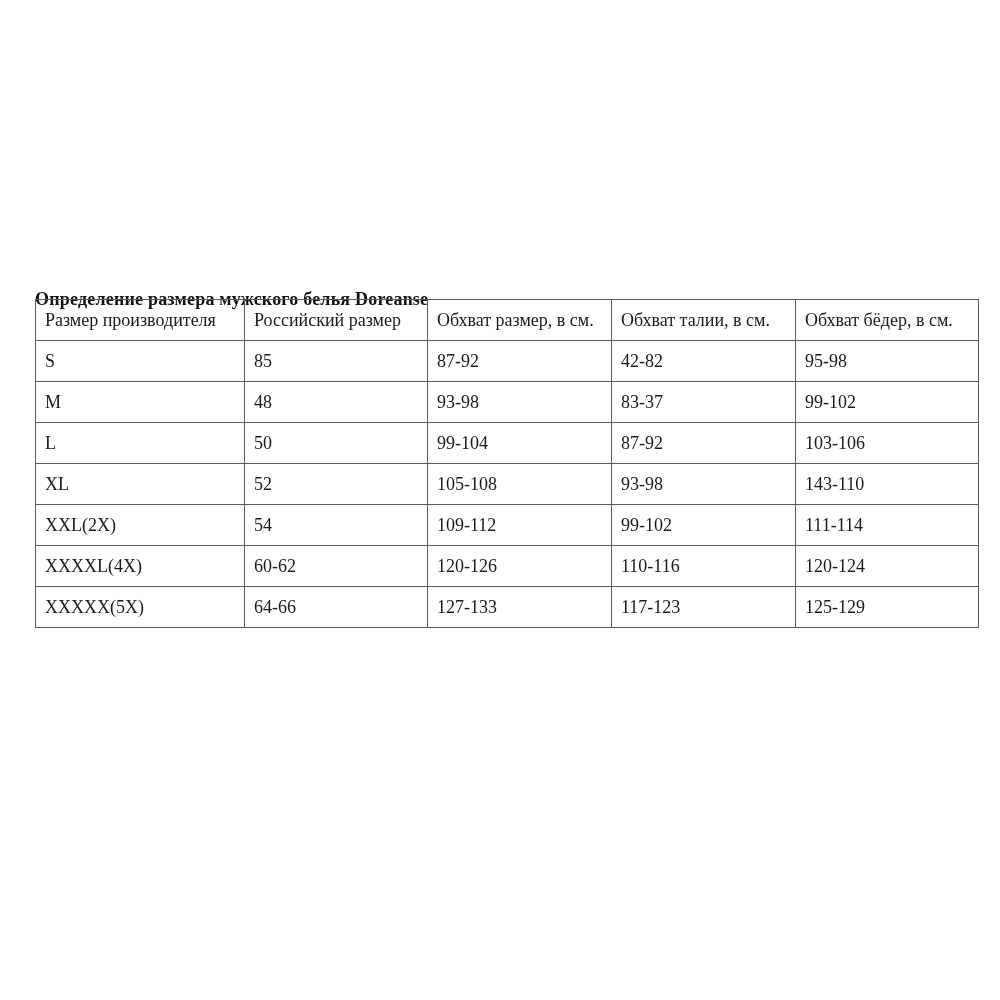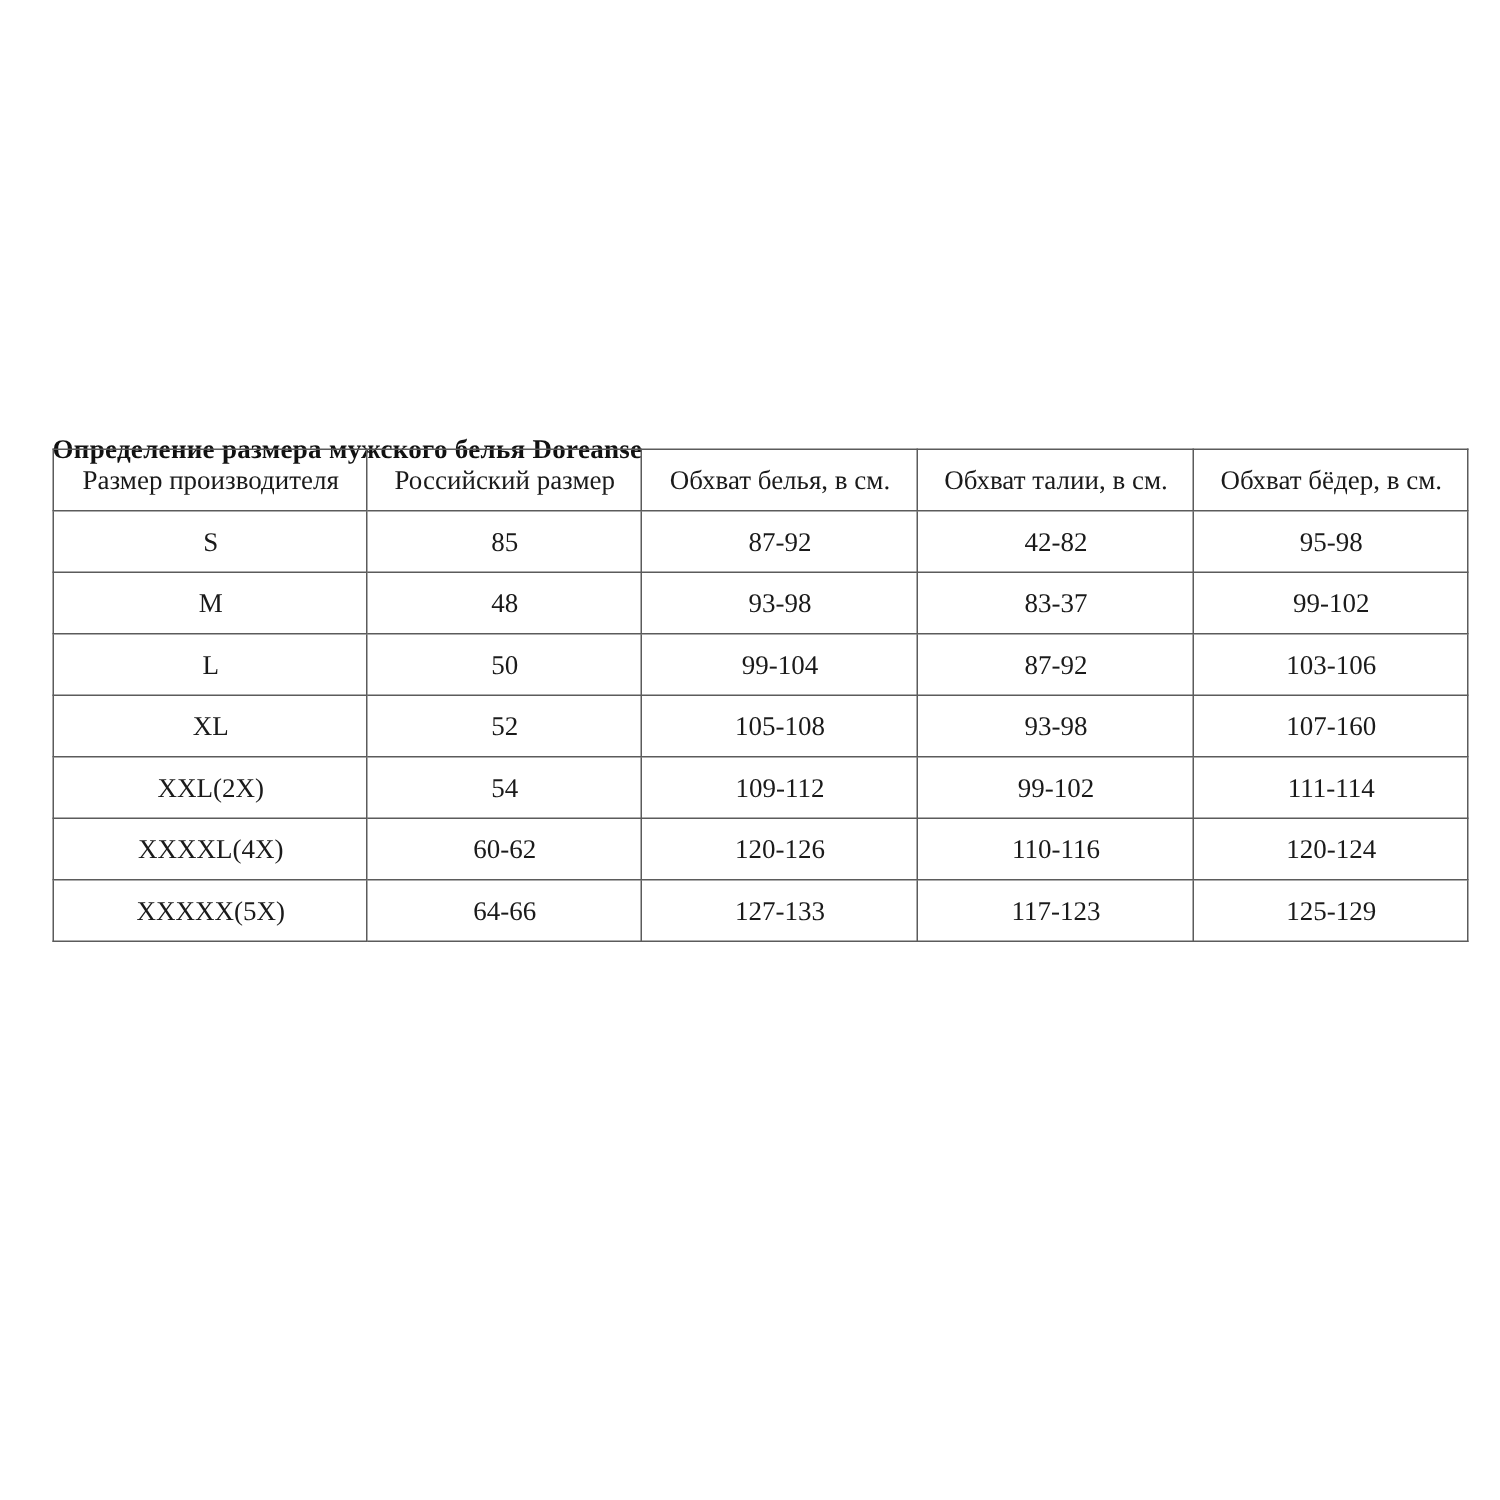--- a/index.html
+++ b/index.html
@@ -41,21 +41,21 @@
     table-layout: fixed;
     font-size: 18px;
     color: #1a1a1a;
   }
 
   table.size-table th,
   table.size-table td {
     border: 1px solid #5b5b5b;
     height: 41px;
     padding: 0 8px 0 9px;
-    text-align: center;
+    text-align: left;
     vertical-align: middle;
     font-weight: normal;
     white-space: nowrap;
     overflow: hidden;
   }
 
   col.c1 { width: 209px; }
   col.c2 { width: 183px; }
   col.c3 { width: 184px; }
   col.c4 { width: 184px; }
@@ -73,21 +73,21 @@
       <col class="c1">
         <col class="c2">
         <col class="c3">
         <col class="c4">
         <col class="c5">
     </colgroup>
     <thead>
       <tr>
         <th>Размер производителя</th>
         <th>Российский размер</th>
-        <th>Обхват белья, в см.</th>
+        <th>Обхват размер, в см.</th>
         <th>Обхват талии, в см.</th>
         <th>Обхват бёдер, в см.</th>
       </tr>
     </thead>
     <tbody>
       <tr>
         <td>S</td>
         <td>85</td>
         <td>87-92</td>
         <td>42-82</td>
@@ -105,21 +105,21 @@
         <td>50</td>
         <td>99-104</td>
         <td>87-92</td>
         <td>103-106</td>
       </tr>
       <tr>
         <td>XL</td>
         <td>52</td>
         <td>105-108</td>
         <td>93-98</td>
-        <td>107-160</td>
+        <td>143-110</td>
       </tr>
       <tr>
         <td>XXL(2X)</td>
         <td>54</td>
         <td>109-112</td>
         <td>99-102</td>
         <td>111-114</td>
       </tr>
       <tr>
         <td>XXXXL(4X)</td>

